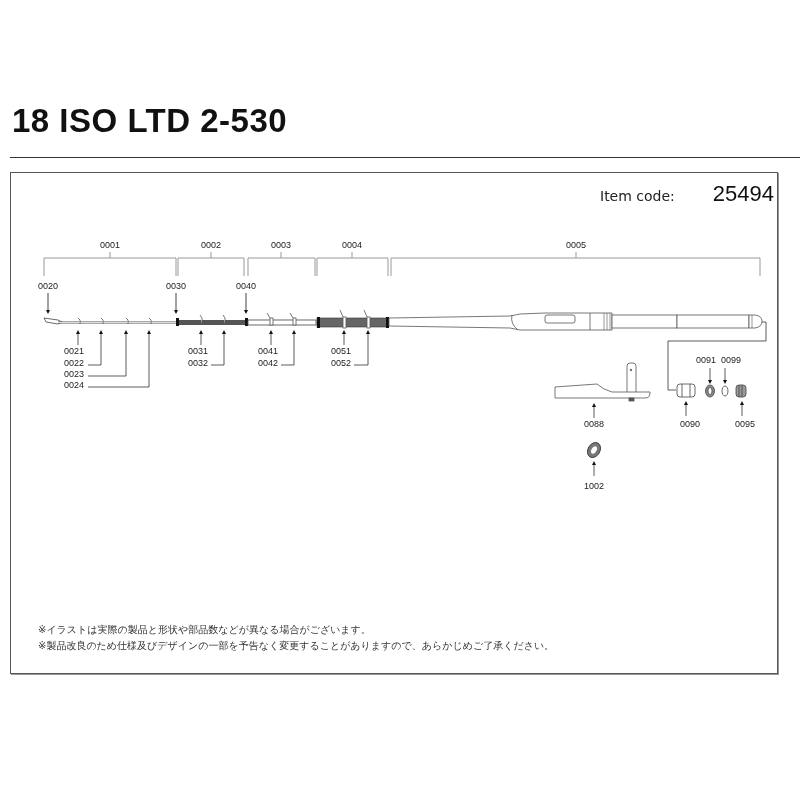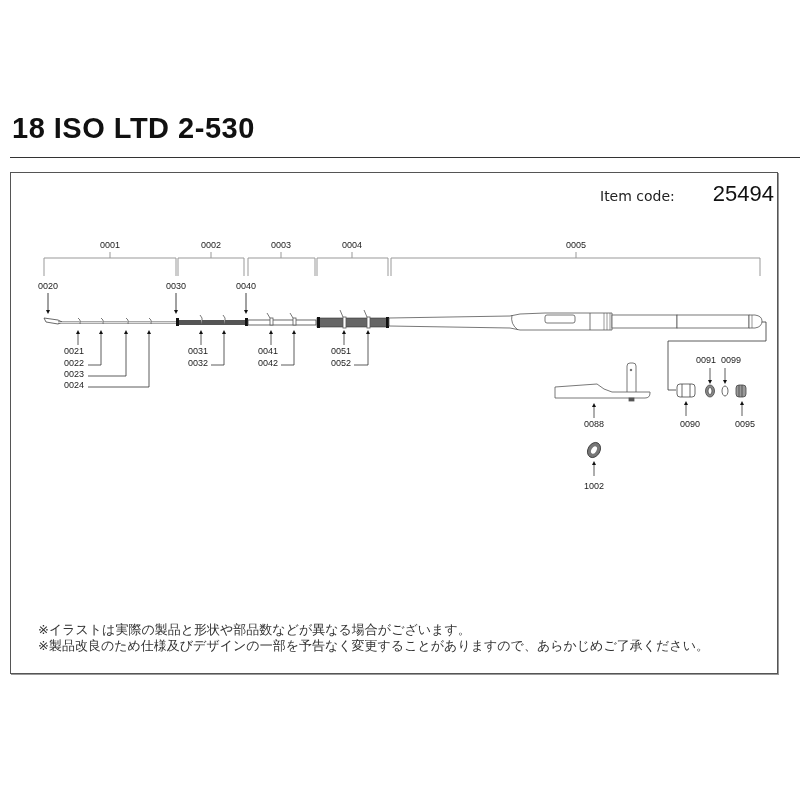--- a/index.html
+++ b/index.html
@@ -1,28 +1,28 @@
 <!DOCTYPE html>
 <html><head>
 <meta charset="utf-8">
 <style>
   html, body { margin: 0; padding: 0; background: #ffffff; }
   body { width: 800px; height: 800px; position: relative; overflow: hidden;
          font-family: "Liberation Sans", sans-serif; color: #111; }
-  .title { position: absolute; left: 12px; top: 112px; font-size: 29px; font-weight: bold;
+  .title { position: absolute; left: 12px; top: 102px; font-size: 33px; font-weight: bold;
            letter-spacing: 0.5px; color: #111; font-family: "Liberation Sans", sans-serif; }
   .title-rule { position: absolute; left: 10px; top: 157px; width: 790px; height: 1px; background: #333; }
   .frame { position: absolute; left: 10px; top: 172px; width: 768px; height: 502px;
            border: 1px solid #555; box-shadow: 1px 1px 0 #999; box-sizing: border-box; }
   .item-code { position: absolute; right: 26px; top: 181px; display: flex; align-items: baseline; gap: 6px; }
   .item-code .lbl { font-size: 14px; color: #222; font-family: "DejaVu Sans", sans-serif; text-align: center; }
   .item-code .val { font-size: 22px; color: #111; font-family: "Liberation Sans", sans-serif; margin-left: 32px; }
   svg.diagram { position: absolute; left: 0; top: 0; }
   .lbl-text { font-family: "Liberation Sans", sans-serif; font-size: 9px; fill: #222; }
-  .notes { position: absolute; left: 38px; top: 622px; font-size: 13px; color: #333; line-height: 16px;
+  .notes { position: absolute; left: 38px; top: 622px; font-size: 10px; color: #333; line-height: 16px;
            font-family: "DejaVu Sans", sans-serif; }
 </style>
 </head>
 <body>
 
 <div class="title">18 ISO LTD 2-530</div>
 <div class="title-rule"></div>
 <div class="frame"></div>
 
 <div class="item-code">

